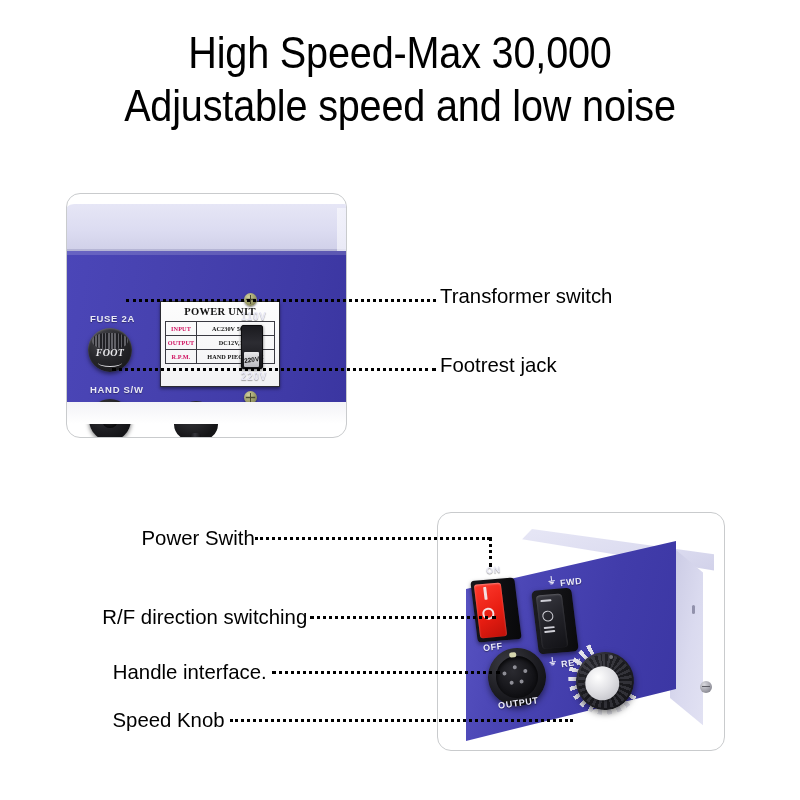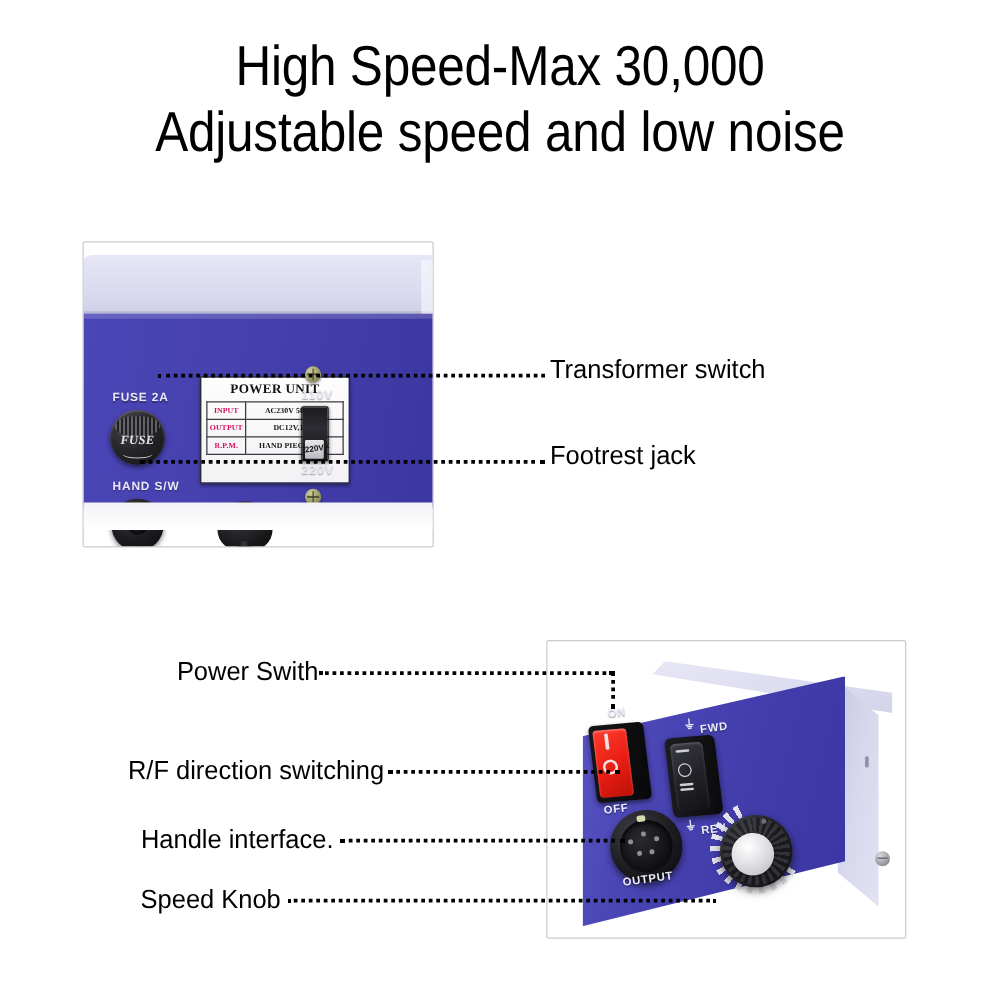--- a/index.html
+++ b/index.html
@@ -17,21 +17,21 @@
     font-size:45px;line-height:53px;font-weight:400;
     letter-spacing:-0.2px;
     transform:scaleX(0.88);
     white-space:nowrap;
   }
   .title-line{display:block;}
 
   
   .photo-card{
     position:absolute;background:#fff;
-    border:1.6px solid #c9cbcd;border-radius:2px;
+    border:1.6px solid #c9cbcd;border-radius:14px;
     overflow:hidden;
   }
   #card-top{left:66px;top:193px;width:279px;height:243px;}
   #card-bottom{left:437px;top:512px;width:286px;height:237px;}
 
   .photo-stage{position:absolute;inset:0;overflow:hidden;}
 
   
   .dev-top-face{
     position:absolute;left:-3px;top:10px;width:292px;height:48px;
@@ -345,21 +345,21 @@
   <div class="photo-card" id="card-top">
     <div class="photo-stage">
 
       <div class="dev-top-face"></div>
       <div class="dev-rightedge"></div>
       <div class="dev-front">
 
         <div class="panel-txt" id="lbl-fuse">FUSE 2A</div>
         <div class="fuse-knob">
           <div class="ridges"></div>
-          <div class="word">FUSE</div>
+          <div class="word">FOOT</div>
           <div class="arrow"></div>
         </div>
 
         <div class="panel-txt" id="lbl-foot">HAND S/W</div>
         <div class="foot-jack">
           <div class="hole"></div>
           <div class="pin p1"></div>
           <div class="pin p2"></div>
         </div>
 

